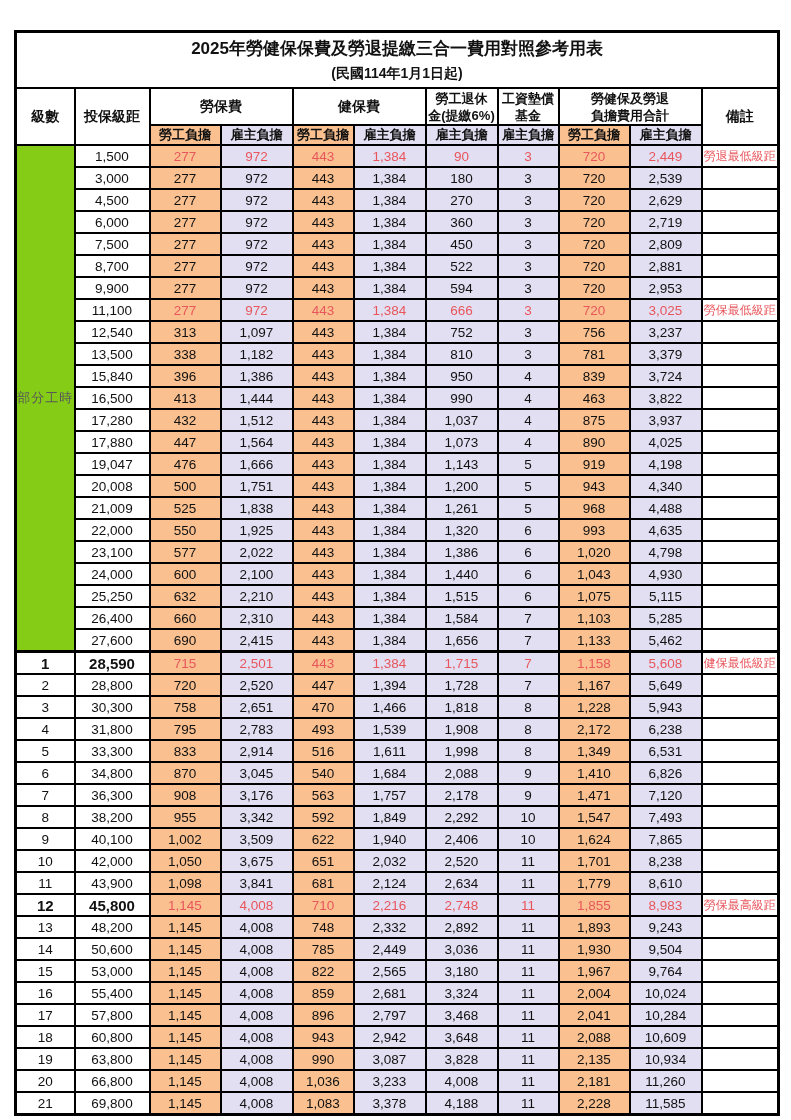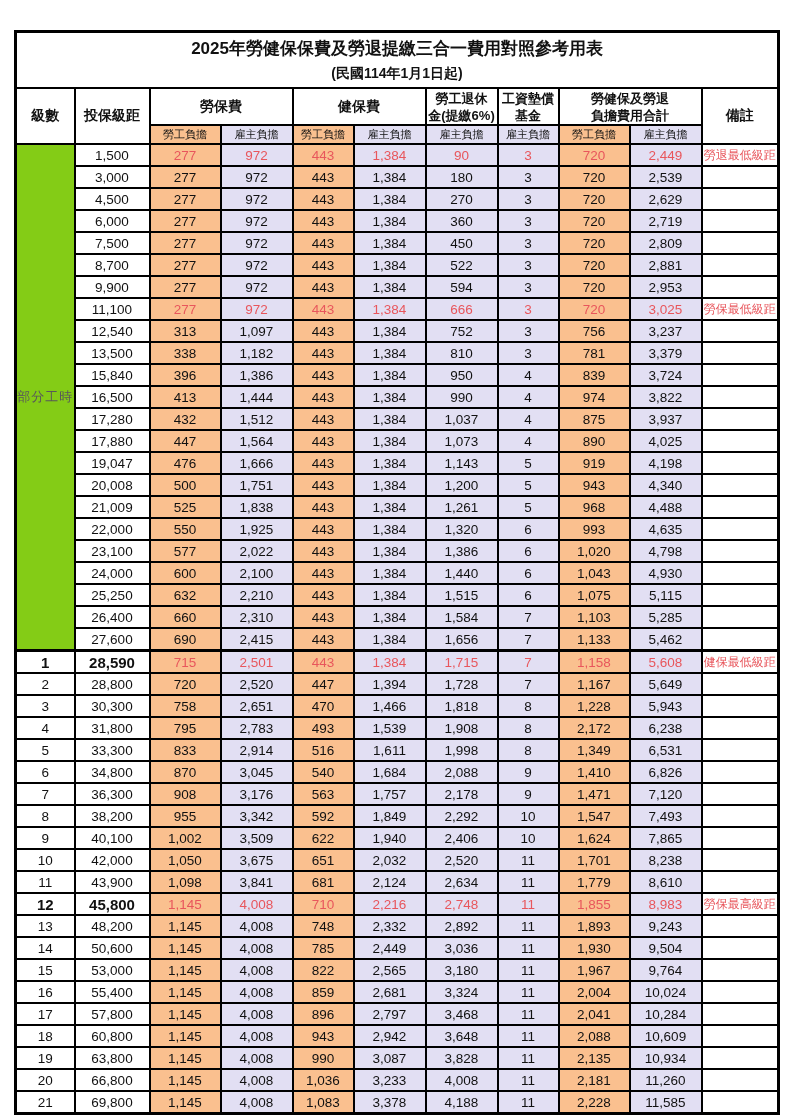--- a/index.html
+++ b/index.html
@@ -6,21 +6,21 @@
   .sheet{padding:30px 14px 12px 14px;font-family:"Liberation Sans",sans-serif;}
   table.premium{border-collapse:collapse;table-layout:fixed;width:763px;border:3px solid #000;}
   th,td{border:2px solid #000;text-align:center;vertical-align:middle;padding:0;overflow:hidden;white-space:nowrap;color:#111;}
   
   tr.title-row th{height:54px;background:#fff;}
   .t1{font-size:17px;font-weight:bold;line-height:26px;}
   .t2{font-size:14px;font-weight:bold;line-height:22px;text-align:center;}
   
   tr.h1 th{height:35px;font-size:14px;font-weight:bold;background:#fff;}
   tr.h1 th .hl2{line-height:17px;font-size:13px;}
-  tr.h2 th{height:17px;font-size:11px;font-weight:normal;}
+  tr.h2 th{height:17px;font-size:13px;font-weight:bold;}
   th.w, td.w{background:#FAC08F;}
   th.e, td.e{background:#E2DFF3;}
   
   tbody td{height:20px;font-size:13.5px;}
   td.level-cell, td.bracket-cell, td.note-cell{background:#fff;}
   td.parttime-cell{background:#84cc16;color:#595959;font-size:13px;letter-spacing:1px;}
   td.note-cell{font-size:12px;color:#E8565C;font-weight:normal;letter-spacing:0;}
   tr.hl td.w, tr.hl td.e{color:#E8565C;}
   tr.bold td.level-cell, tr.bold td.bracket-cell{font-weight:bold;font-size:15px;}
   tr.sep td{border-top:3px solid #000;}
@@ -215,21 +215,21 @@
           <td class="note-cell"></td>
         </tr>
         <tr>
           <td class="bracket-cell">16,500</td>
           <td class="w">413</td>
           <td class="e">1,444</td>
           <td class="w">443</td>
           <td class="e">1,384</td>
           <td class="e">990</td>
           <td class="e">4</td>
-          <td class="w">974</td>
+          <td class="w">463</td>
           <td class="e">3,822</td>
           <td class="note-cell"></td>
         </tr>
         <tr>
           <td class="bracket-cell">17,280</td>
           <td class="w">432</td>
           <td class="e">1,512</td>
           <td class="w">443</td>
           <td class="e">1,384</td>
           <td class="e">1,037</td>

